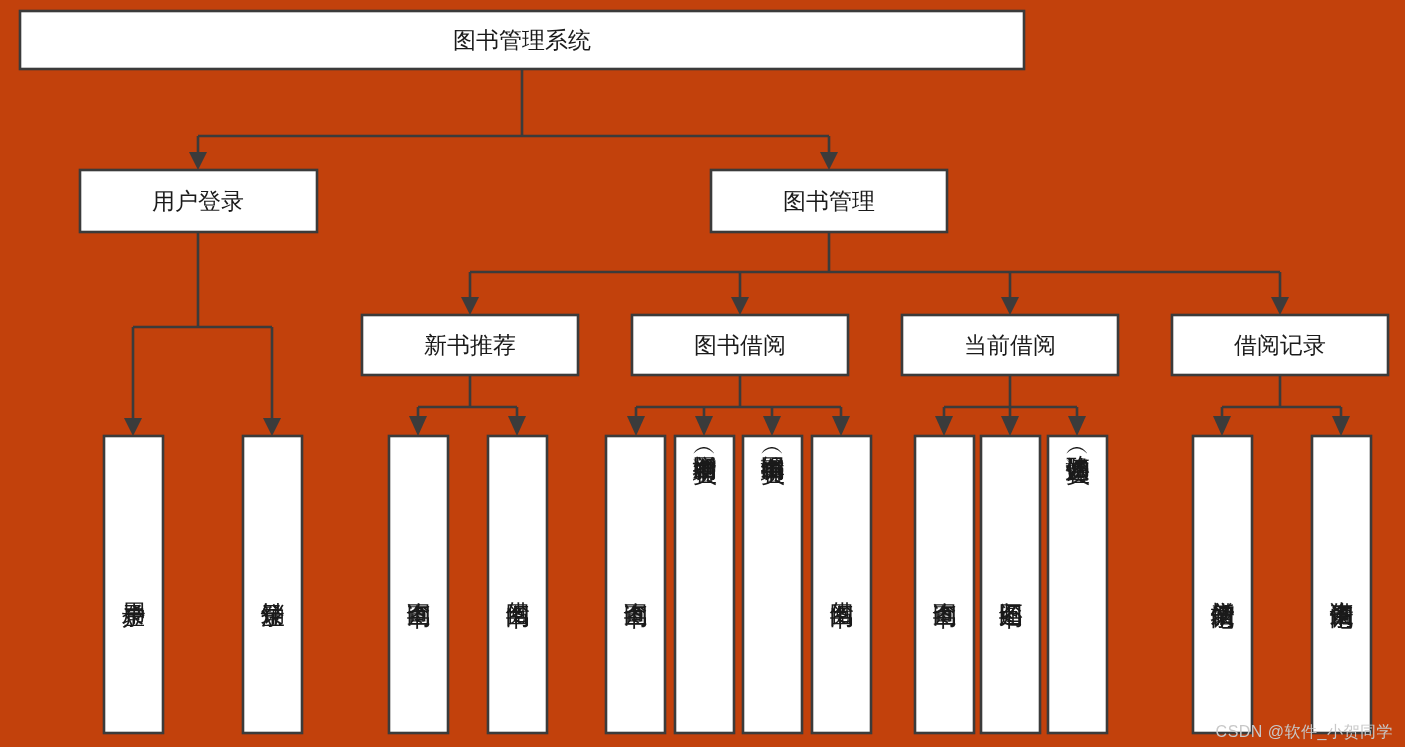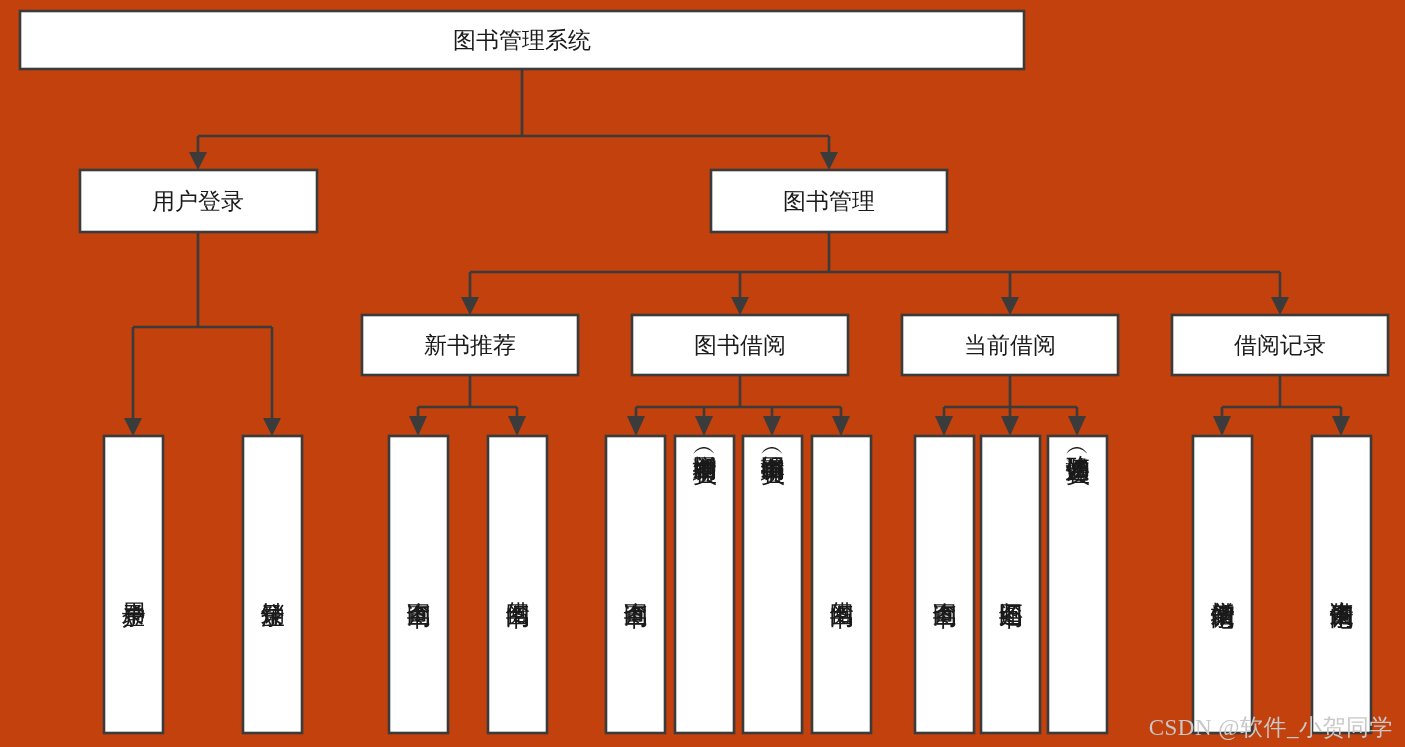--- a/index.html
+++ b/index.html
@@ -59,22 +59,22 @@
     color: #1a1a1a;
     letter-spacing: 1px;
     white-space: nowrap;
     text-align: center;
     pointer-events: none;
   }
   .watermark {
     position: absolute;
     right: 12px;
     bottom: 4px;
-    font-family: Liberation Serif, serif;
-    font-size: 23px;
+    font-family: Liberation Sans, sans-serif;
+    font-size: 16px;
     color: #c8c8c8;
     letter-spacing: 0.5px;
     white-space: nowrap;
   }
 </style>
 </head>
 <body>
 
 <div id="diagram-root">
 

